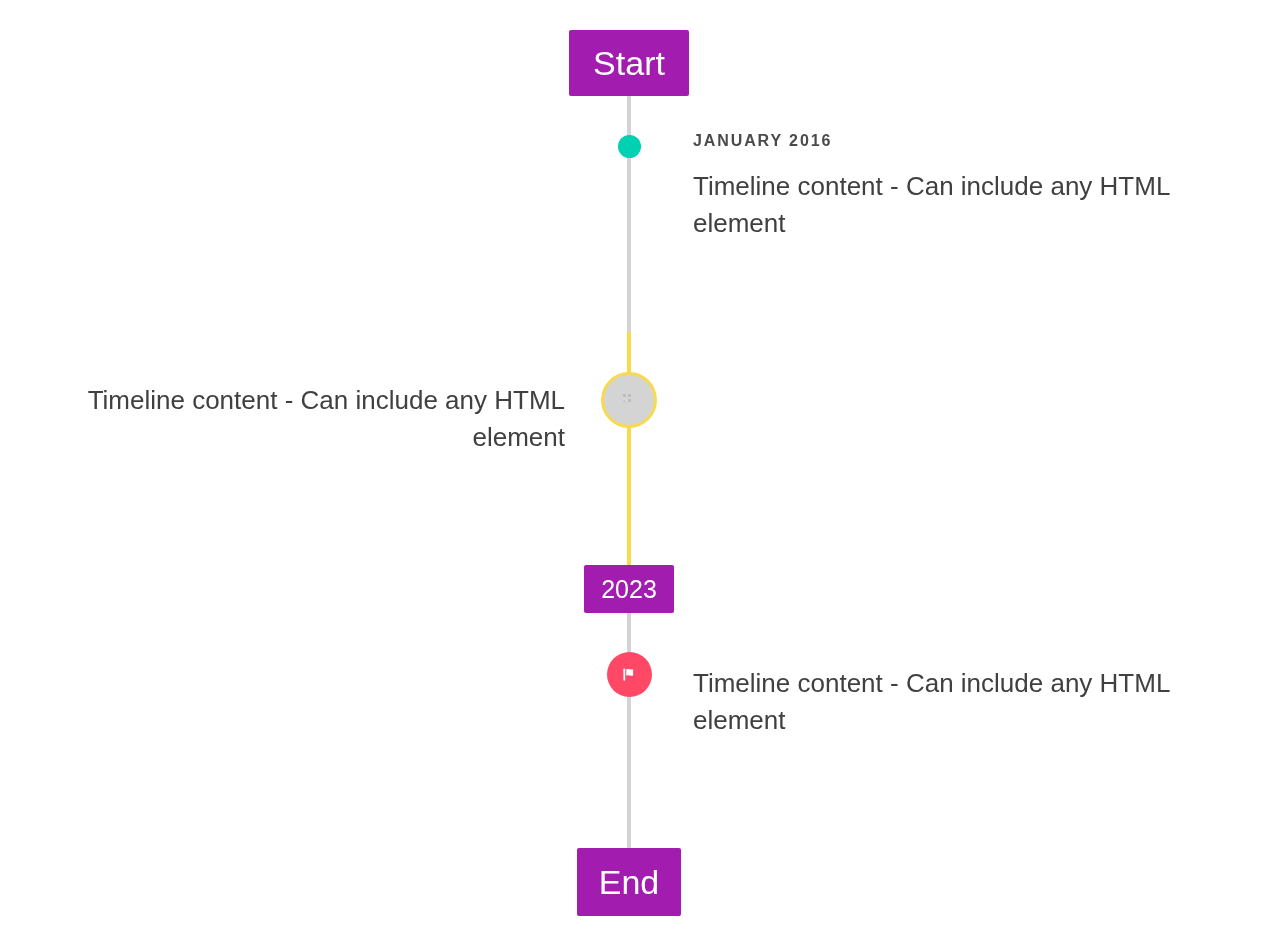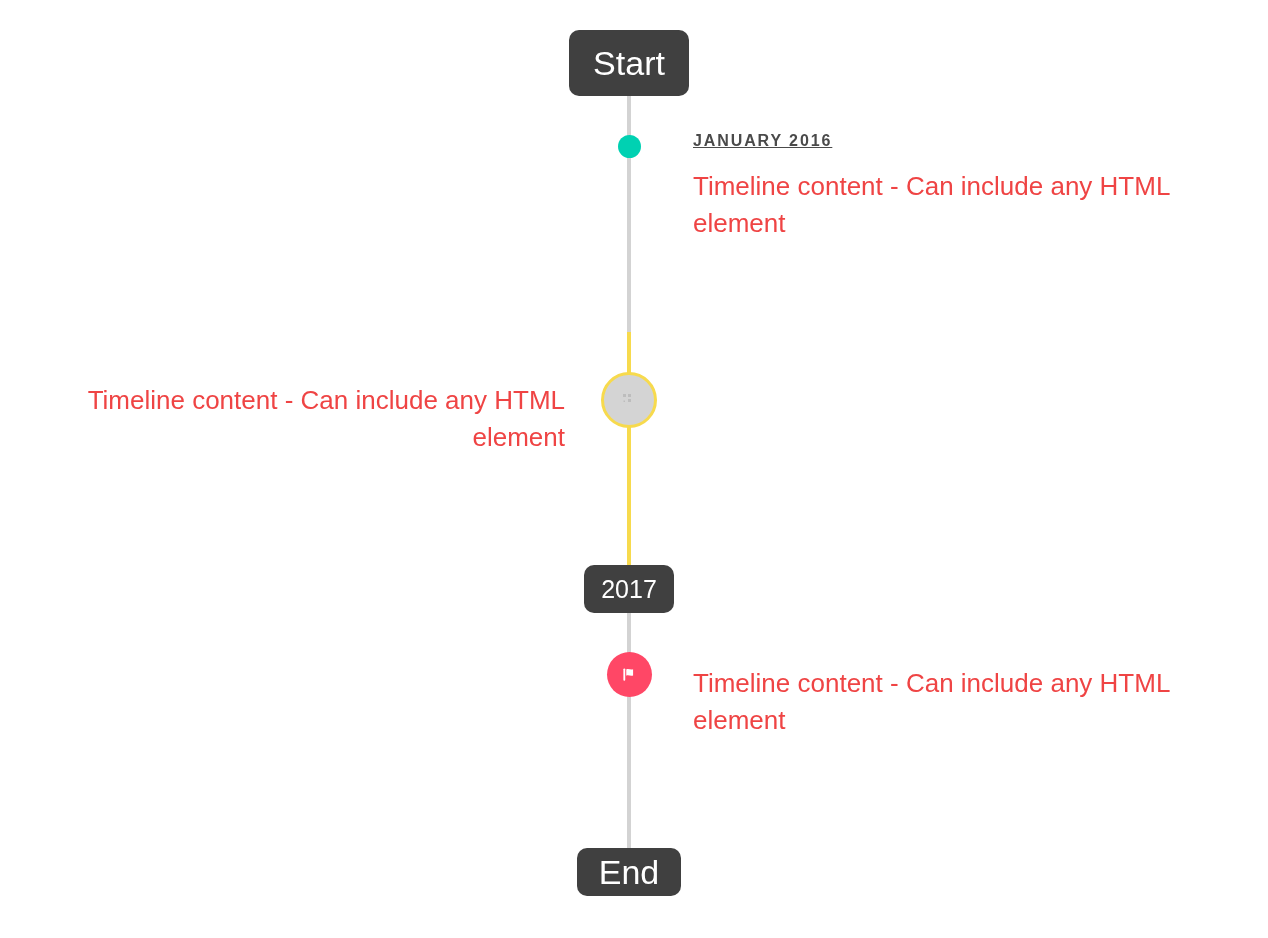--- a/index.html
+++ b/index.html
@@ -27,43 +27,43 @@
     width: 4px;
     background: #d3d3d3;
   }
   .rail-top     { top: 93px;  height: 239px; }
   .rail-yellow  { top: 332px; height: 234px; background: #f7da4d; }
   .rail-bottom  { top: 613px; height: 237px; }
 
   
   .badge {
     position: absolute;
-    background: #404040;
+    background: #a21caf;
     color: #ffffff;
-    border-radius: 10px;
+    border-radius: 2px;
     display: flex;
     align-items: center;
     justify-content: center;
     line-height: 1;
     cursor: pointer;
     z-index: 4;
   }
   .badge-start {
     left: 569px; top: 30px;
     width: 120px; height: 66px;
     font-size: 34px;
   }
   .badge-mid {
     left: 584px; top: 565px;
     width: 90px; height: 48px;
     font-size: 25px;
   }
   .badge-end {
     left: 577px; top: 848px;
-    width: 104px; height: 48px;
+    width: 104px; height: 68px;
     font-size: 34px;
   }
 
   
   .marker {
     position: absolute;
     border-radius: 50%;
     z-index: 5;
     display: flex;
     align-items: center;
@@ -103,27 +103,26 @@
   .entry-feb { top: 366px; }
   .entry-mar { top: 649px; }
 
   .entry-date {
     font-size: 16px;
     font-weight: bold;
     letter-spacing: 1.9px;
     color: #4a4a4a;
     text-transform: uppercase;
     line-height: 1.3;
-    text-decoration: underline;
   }
   .entry-body {
     margin-top: 16px;
     font-size: 26px;
     font-weight: 400;
-    color: #ef4444;
+    color: #404040;
     line-height: 1.42;
   }
 </style>
 </head>
 <body>
 
 <div class="timeline">
 
   <div class="rail rail-top"></div>
   <div class="rail rail-yellow"></div>
@@ -144,21 +143,21 @@
         <path d="M7 2h3v3H7z" fill="#a8a8a8"></path>
         <path d="M2.5 8.5h1.5v1.5H2.5z" fill="#a8a8a8"></path>
         <path d="M7 7h3v3H7z" fill="#a8a8a8"></path>
       </svg>
     </span>
   </div>
   <div class="entry entry-left entry-feb">
     <div class="entry-body">Timeline content - Can include any HTML element</div>
   </div>
 
-  <div class="badge badge-mid">2017</div>
+  <div class="badge badge-mid">2023</div>
 
   <div class="marker marker-flag">
     <span>
       <svg viewBox="0 0 24 24" width="21" height="21" aria-hidden="true">
         <rect x="5" y="5" width="2.1" height="14" rx="1" fill="#ffffff"></rect>
         <path d="M8.3 6.2c2.6-1.3 5.2 1.1 7.8-0.2v7.1c-2.6 1.3-5.2-1.1-7.8 0.2z" fill="#ffffff"></path>
       </svg>
     </span>
   </div>
   <div class="entry entry-right entry-mar">

